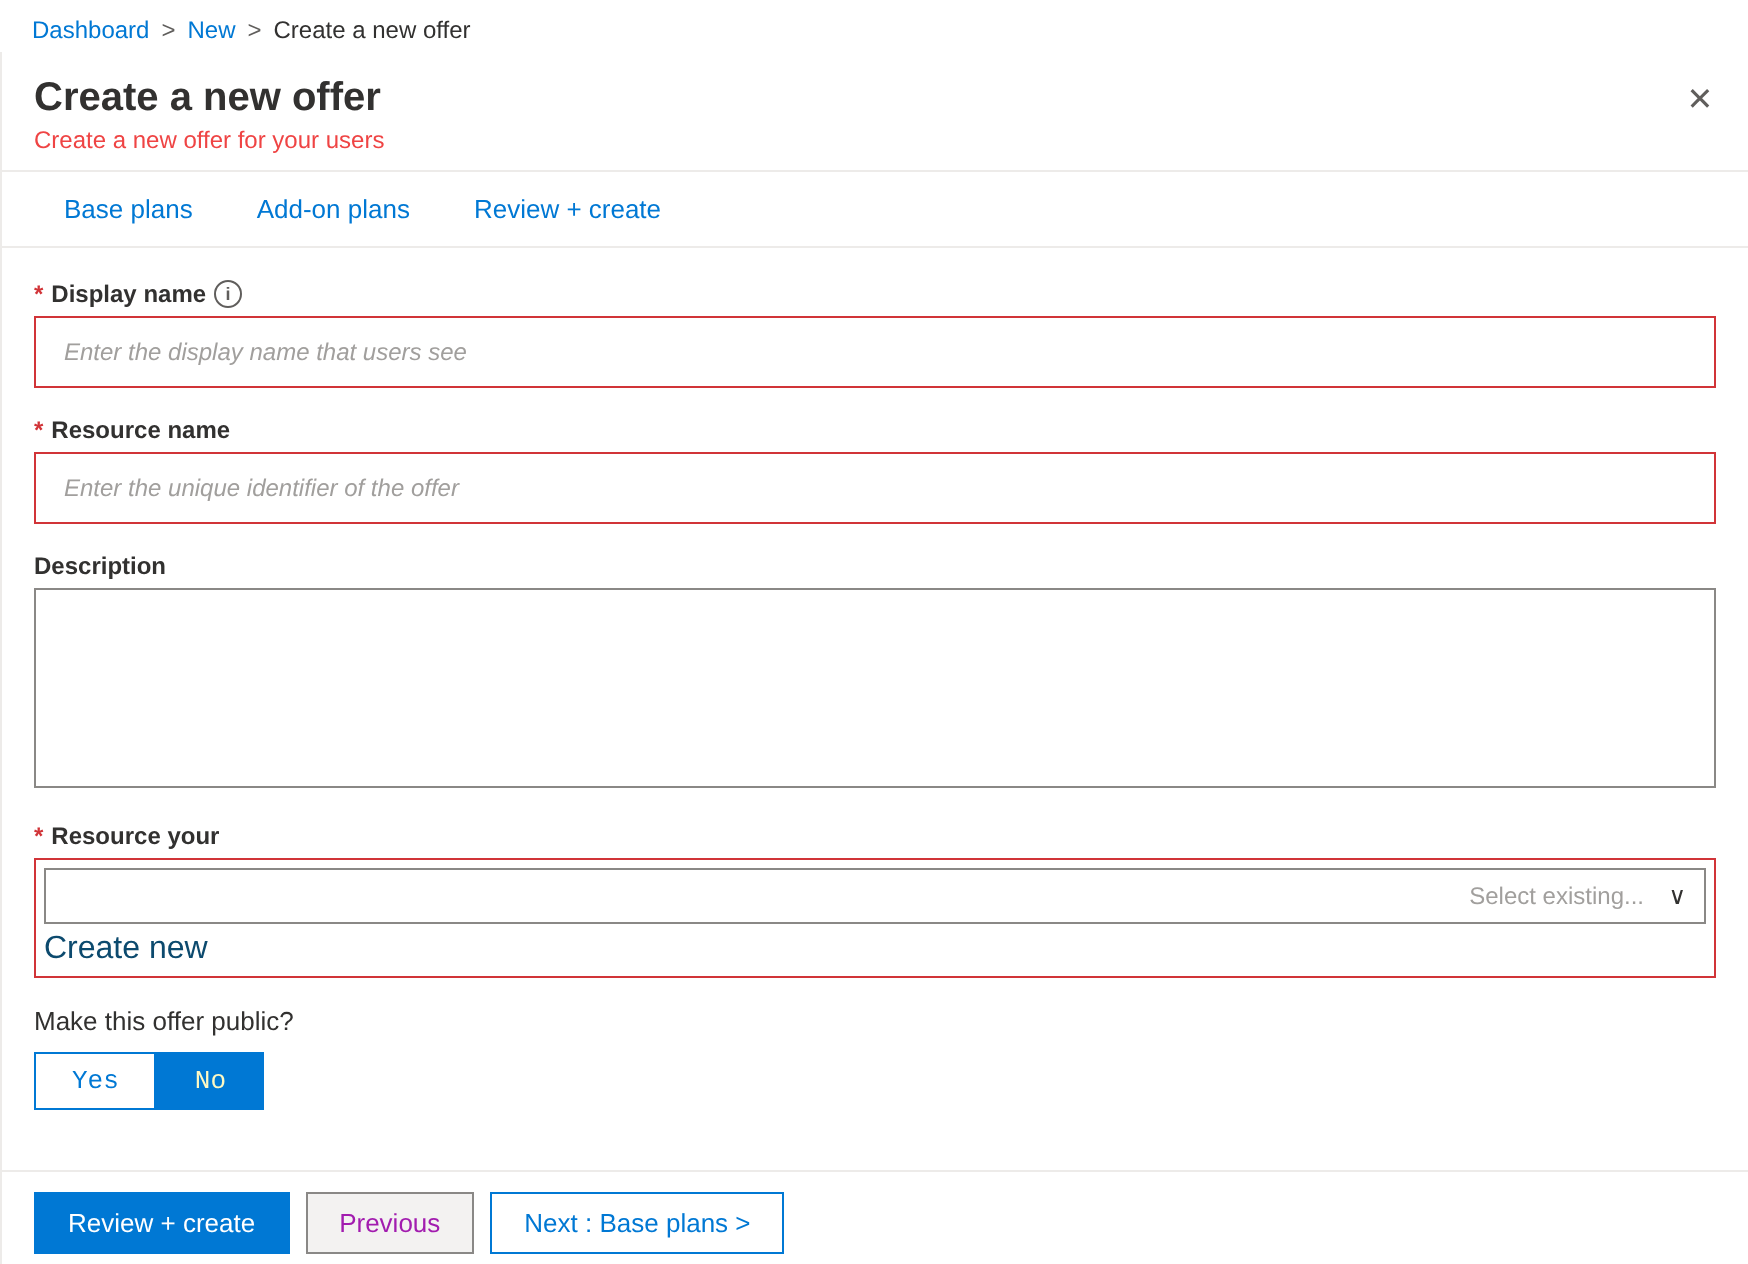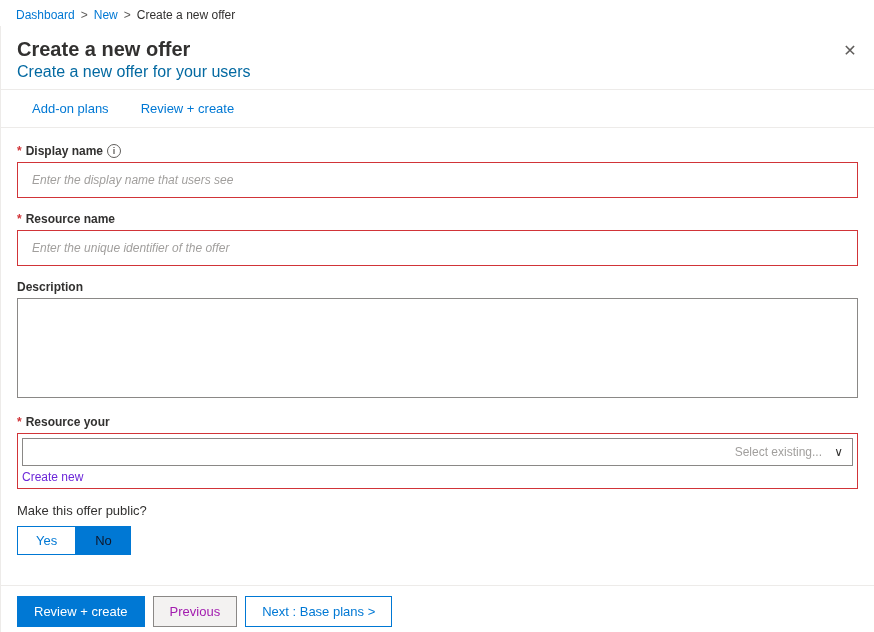--- a/index.html
+++ b/index.html
@@ -48,22 +48,22 @@
       padding: 12px 16px 8px 16px;
       border-bottom: 1px solid #edebe9;
       position: relative;
     }
     .panel-title {
       font-size: 20px;
       font-weight: 600;
       color: #323130;
     }
     .panel-subtitle {
-      font-size: 16px;
-      color: #0369a1;
+      font-size: 12px;
+      color: #ef4444;
       margin-top: 2px;
     }
     .close-btn {
       position: absolute;
       top: 12px;
       right: 12px;
       background: none;
       border: none;
       font-size: 16px;
       cursor: pointer;
@@ -184,47 +184,47 @@
     .select-chevron {
       position: absolute;
       right: 10px;
       top: 50%;
       transform: translateY(-50%);
       font-size: 12px;
       color: #323130;
       pointer-events: none;
     }
     .create-new-link {
-      color: #6d28d9;
-      font-size: 12px;
+      color: #0c4a6e;
+      font-size: 16px;
       cursor: pointer;
       text-decoration: none;
       display: inline-block;
       margin-top: 4px;
     }
     
     .toggle-label {
       font-size: 13px;
       font-weight: 400;
       margin-bottom: 8px;
     }
     .toggle-buttons {
       display: flex;
       gap: 0;
     }
     .toggle-btn {
       padding: 6px 18px;
       font-size: 13px;
       cursor: pointer;
       border: 1px solid #0078d4;
-      font-family: Liberation Sans, sans-serif;
+      font-family: Liberation Mono, monospace;
     }
     .toggle-btn.active {
       background: #0078d4;
-      color: #0f172a;
+      color: #fef9c3;
     }
     .toggle-btn.inactive {
       background: #fff;
       color: #0078d4;
     }
     
     .footer {
       display: flex;
       align-items: center;
       gap: 8px;
@@ -275,20 +275,21 @@
 
   <div class="panel">
 
     <div class="panel-header">
       <div class="panel-title">Create a new offer</div>
       <div class="panel-subtitle">Create a new offer for your users</div>
       <button class="close-btn">✕</button>
     </div>
 
     <div class="tabs">
+      <div class="tab">Base plans</div>
       <div class="tab">Add-on plans</div>
       <div class="tab">Review + create</div>
     </div>
 
     <div class="form-content">
 
       <div class="form-group">
         <div class="field-label">
           <span class="required-star">*</span>
           <span>Display name</span>

